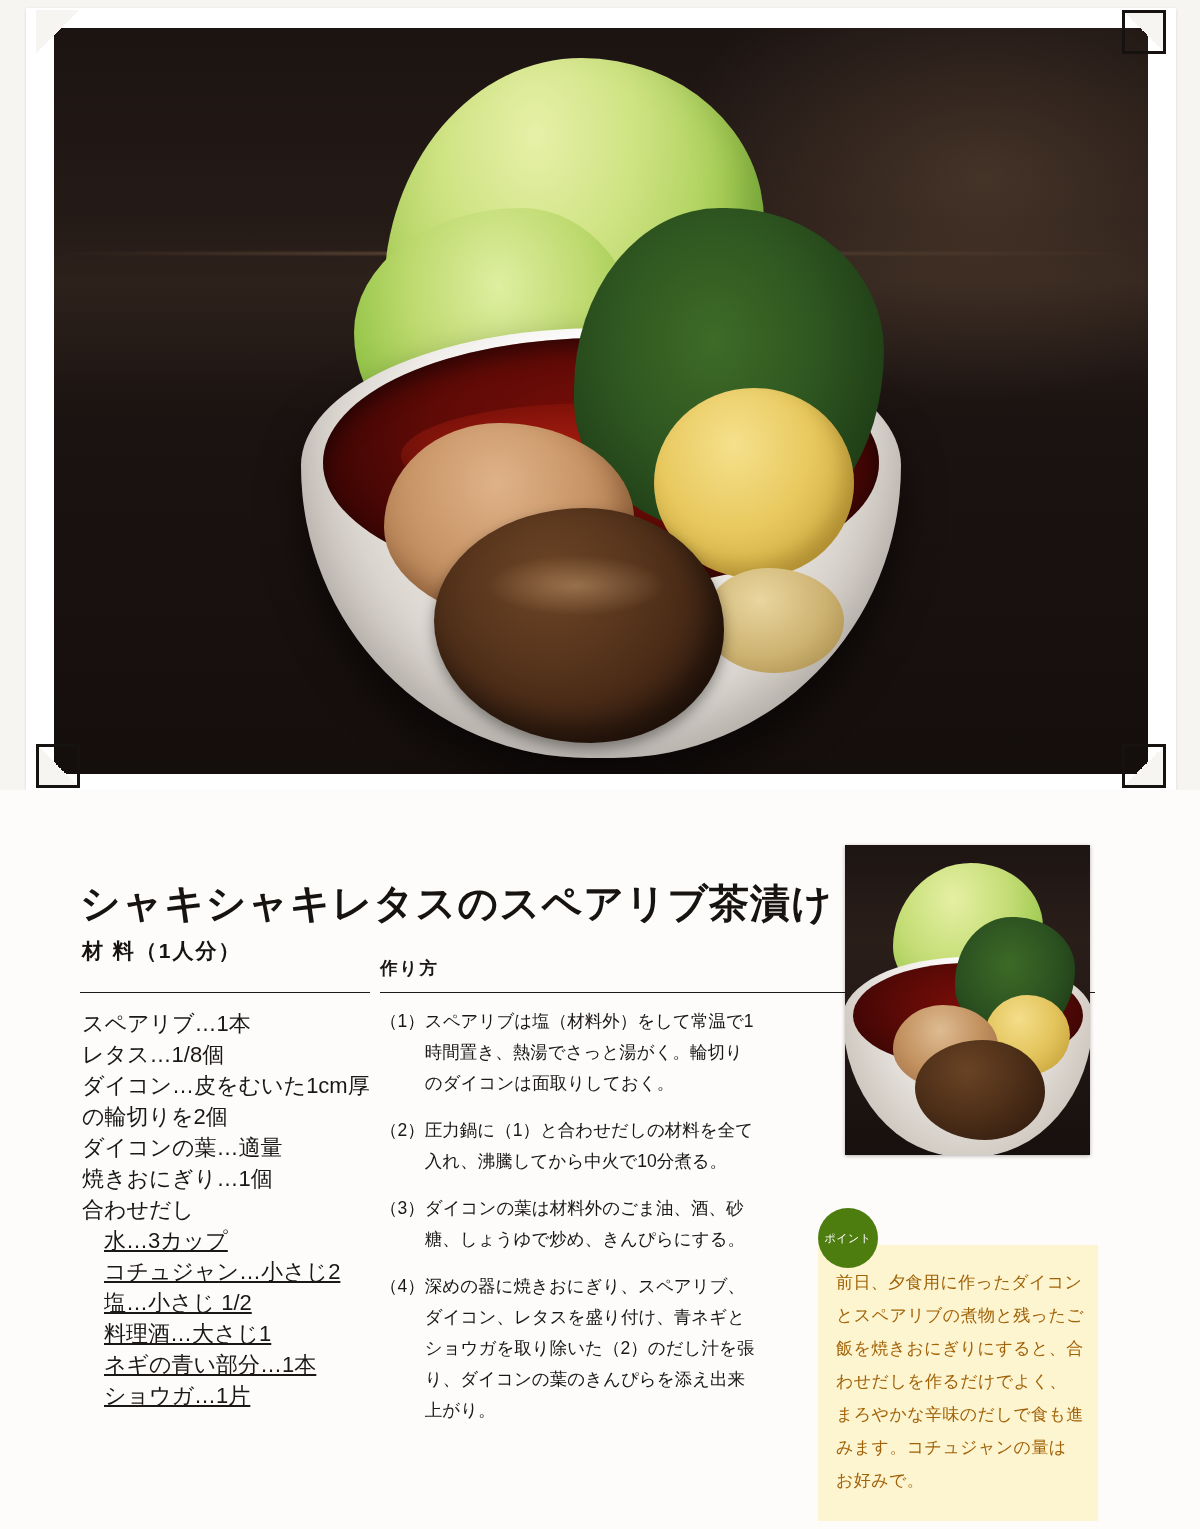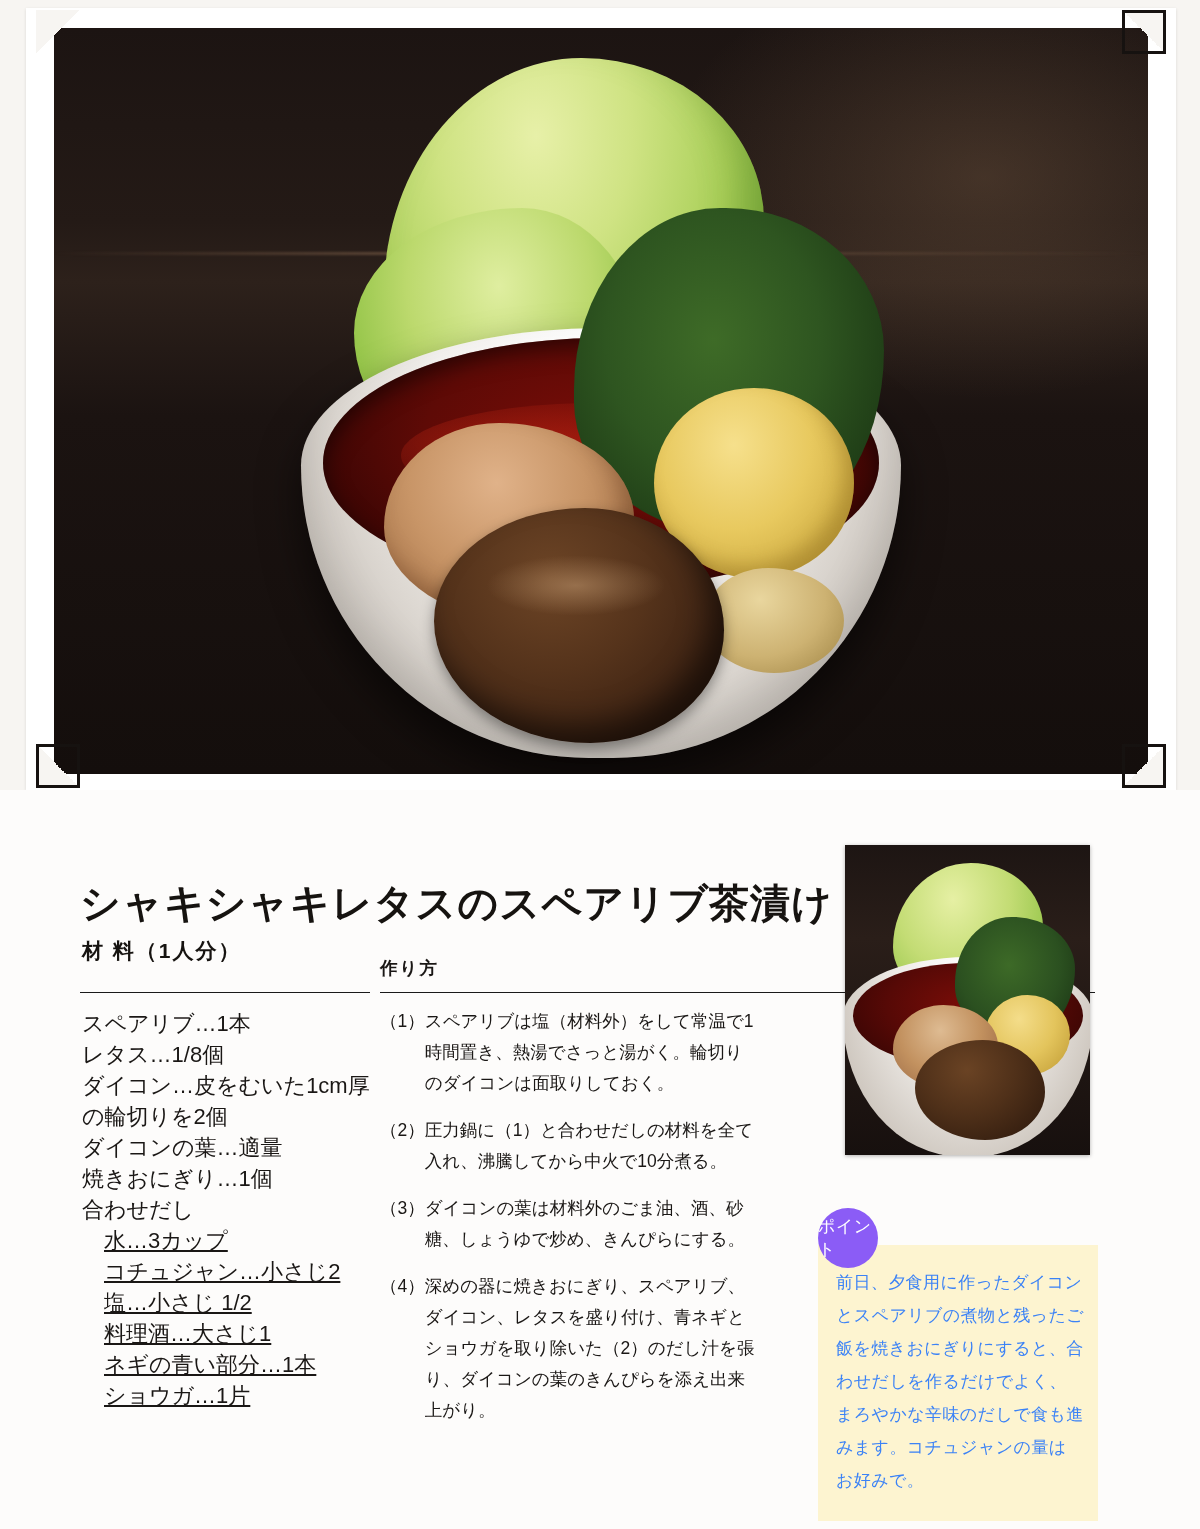--- a/index.html
+++ b/index.html
@@ -291,36 +291,36 @@
     position: absolute;
     left: 818px; top: 455px;
     width: 280px; height: 276px;
     background: #fdf4d0;
   }
   .point-badge {
     position: absolute;
     left: 818px; top: 418px;
     width: 60px; height: 60px;
     border-radius: 50%;
-    background: #8b5cf6;
+    background: #4d7c0f;
     color: #ffffff;
-    font-size: 17px;
+    font-size: 11px;
     display: flex;
     align-items: center;
     justify-content: center;
     letter-spacing: 0.5px;
     z-index: 3;
   }
   .point-text {
     position: absolute;
     left: 836px; top: 476px;
     width: 248px;
     font-size: 17px;
     line-height: 33px;
-    color: #3b82f6;
+    color: #a16207;
     letter-spacing: 0.4px;
   }
 </style>
 </head>
 <body>
 
 <div class="hero-wrap">
   <div class="hero-photo">
     <div class="hero-bg">
         <div class="glow"></div>

